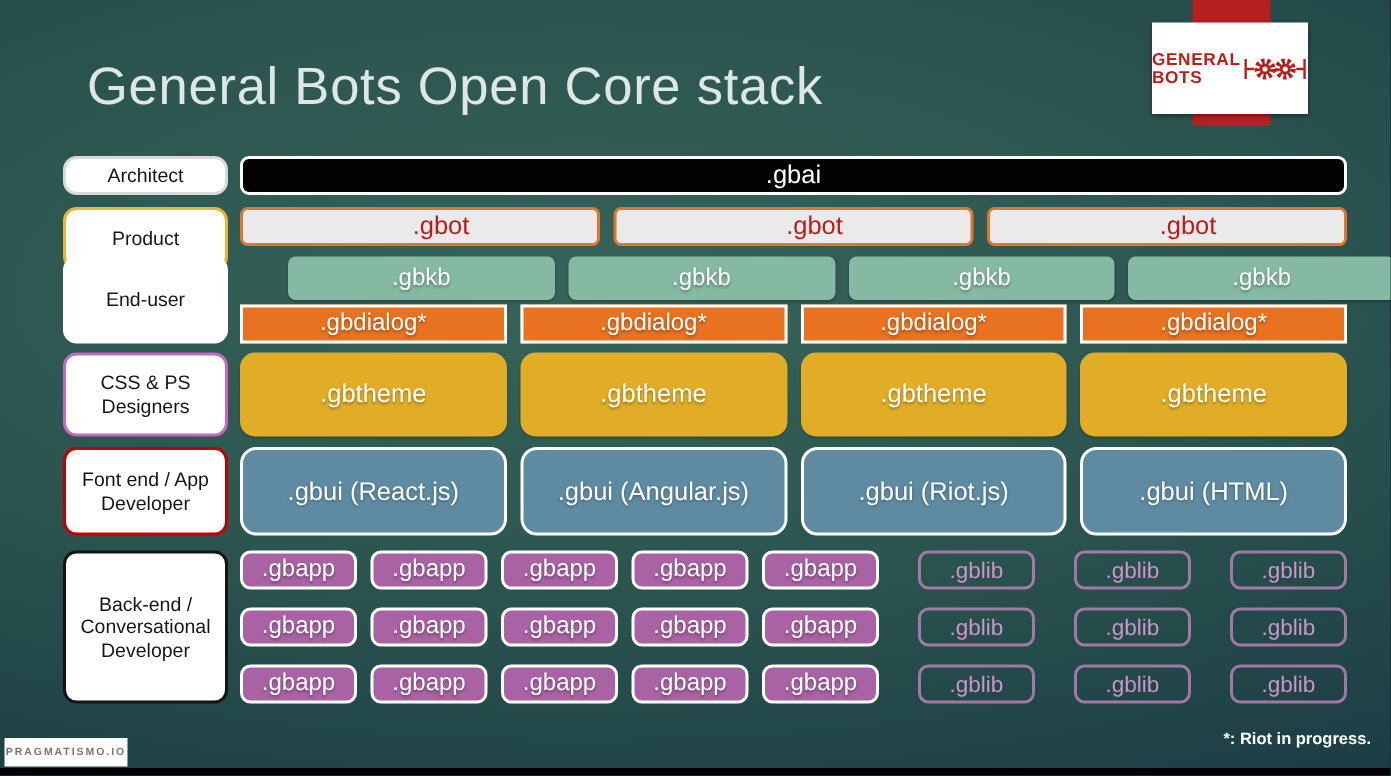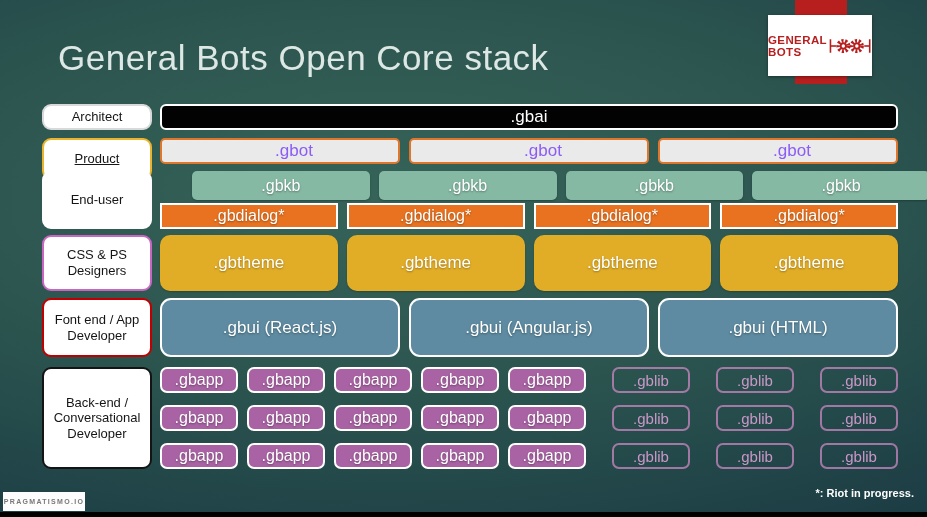--- a/index.html
+++ b/index.html
@@ -27,21 +27,21 @@
   }
   .logo-brand{color:#b71f1f;font-weight:bold;font-size:11.5px;letter-spacing:.4px;}
   
   .role{
     position:absolute;left:42px;width:110px;box-sizing:border-box;
     background:#fff;border:2px solid #fff;border-radius:9px;
     display:flex;align-items:center;justify-content:center;text-align:center;
     color:#151515;font-size:13px;line-height:1.2;padding:1px 6px;
   }
   .role-architect{top:104px;height:26px;}
-  .role-product{top:138px;height:42px;text-decoration:underline;}
+  .role-product{top:138px;height:42px;}
   .role-end-user{top:171px;height:58px;}
   .role-css-ps-designers{top:235px;height:56px;}
   .role-front-end-app-developer{top:298px;height:59px;}
   .role-back-end-conversational-developer{top:367px;height:102px;}
   
   .stack-row{position:absolute;left:160px;width:738px;display:flex;gap:9px;}
   .row-gbai{top:104px;height:26px;}
   .row-gbot{top:138px;height:26px;}
   .row-gbkb{top:171px;height:29px;padding-left:32px;}
   .row-gbdialog{top:203px;height:26px;}
@@ -50,21 +50,21 @@
   .row-backend-1{top:367px;height:26px;}
   .row-backend-2{top:405px;height:26px;}
   .row-backend-3{top:443px;height:26px;}
   .box{
     flex:1;display:flex;align-items:center;justify-content:center;box-sizing:border-box;
     color:#fff;border-radius:5px;font-size:16px;
     text-shadow:0 1px 2px rgba(0,0,0,.35);
     white-space:nowrap;
   }
   .gbai{background:#020202;border:2px solid #fff;border-radius:6px;font-size:17px;text-shadow:none;}
-  .gbot{background:#eaeaea;border:2px solid #e0752c;color:#8b5cf6;text-shadow:none;font-size:17px;border-radius:5px;padding-left:28px;}
+  .gbot{background:#eaeaea;border:2px solid #e0752c;color:#b91c1c;text-shadow:none;font-size:17px;border-radius:5px;padding-left:28px;}
   .gbkb{background:#85b9a3;border-radius:5px;box-shadow:0 1px 2px rgba(0,0,0,.25);}
   .gbdialog{background:#e8721f;border:2px solid #fff;border-radius:0;}
   .gbtheme{background:#e2ad26;border-radius:10px;font-size:17px;box-shadow:0 1px 2px rgba(0,0,0,.2);}
   .gbui{background:#5e8ba1;border:2px solid #fff;border-radius:11px;font-size:17px;}
   .gbapp{background:#a963a4;border:2px solid #fff;border-radius:7px;}
   .gblib{
     background:transparent;border:2px solid rgba(193,133,188,.8);
     color:rgba(210,155,205,.95);border-radius:7px;text-shadow:none;font-size:15px;margin-left:17px;
   }
   
@@ -136,20 +136,21 @@
       </div>
       <div class="stack-row row-gbtheme">
         <div class="box gbtheme">.gbtheme</div>
         <div class="box gbtheme">.gbtheme</div>
         <div class="box gbtheme">.gbtheme</div>
         <div class="box gbtheme">.gbtheme</div>
       </div>
       <div class="stack-row row-gbui">
         <div class="box gbui">.gbui (React.js)</div>
         <div class="box gbui">.gbui (Angular.js)</div>
+        <div class="box gbui">.gbui (Riot.js)</div>
         <div class="box gbui">.gbui (HTML)</div>
       </div>
       <div class="stack-row row-backend-1">
         <div class="box gbapp">.gbapp</div>
         <div class="box gbapp">.gbapp</div>
         <div class="box gbapp">.gbapp</div>
         <div class="box gbapp">.gbapp</div>
         <div class="box gbapp">.gbapp</div>
         <div class="box gblib">.gblib</div>
         <div class="box gblib">.gblib</div>

